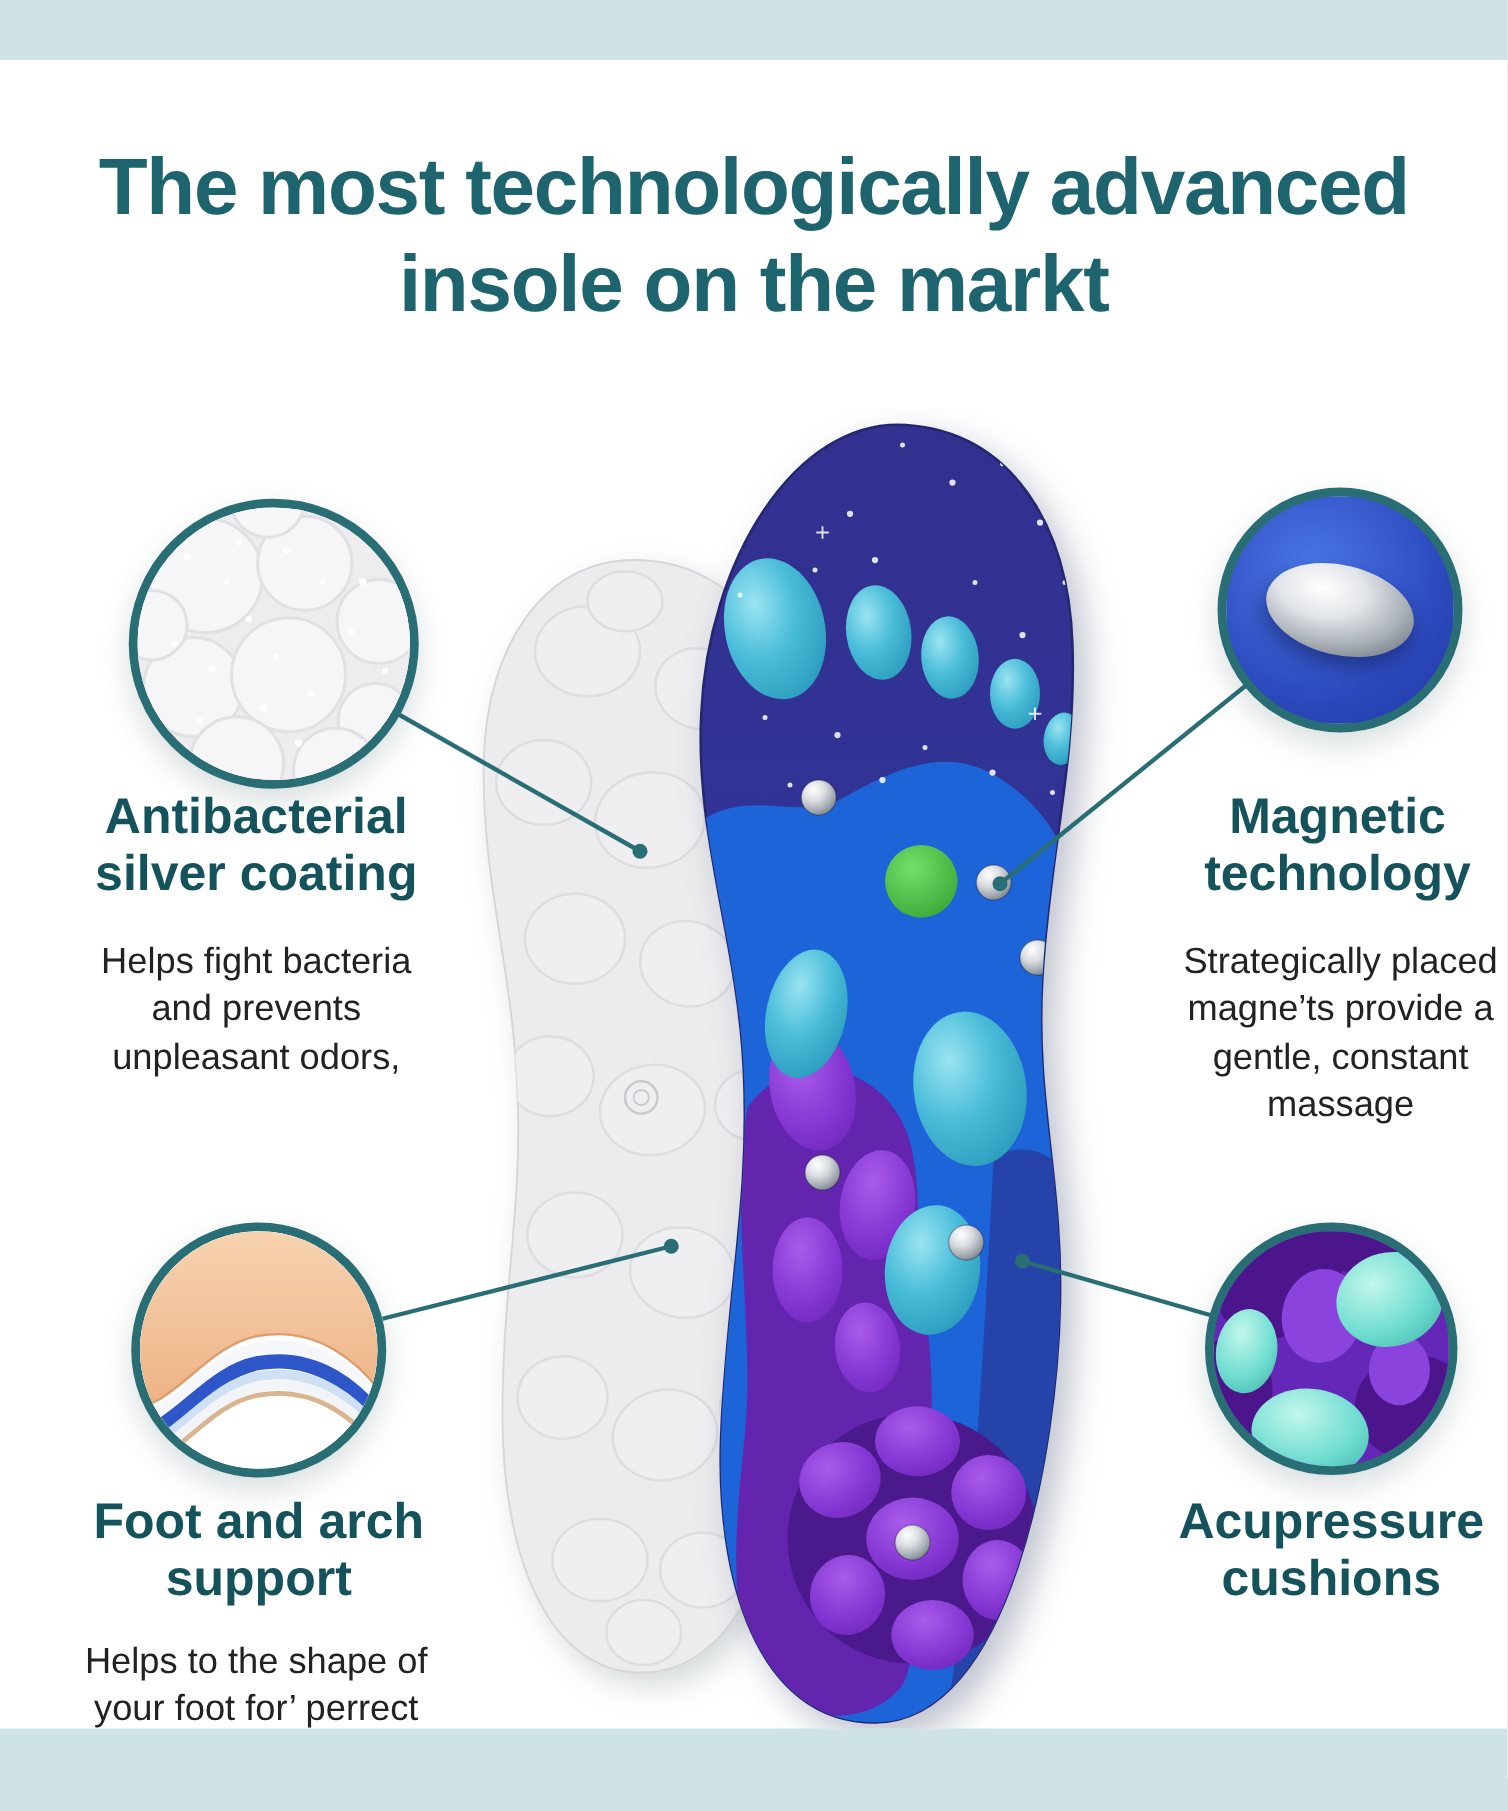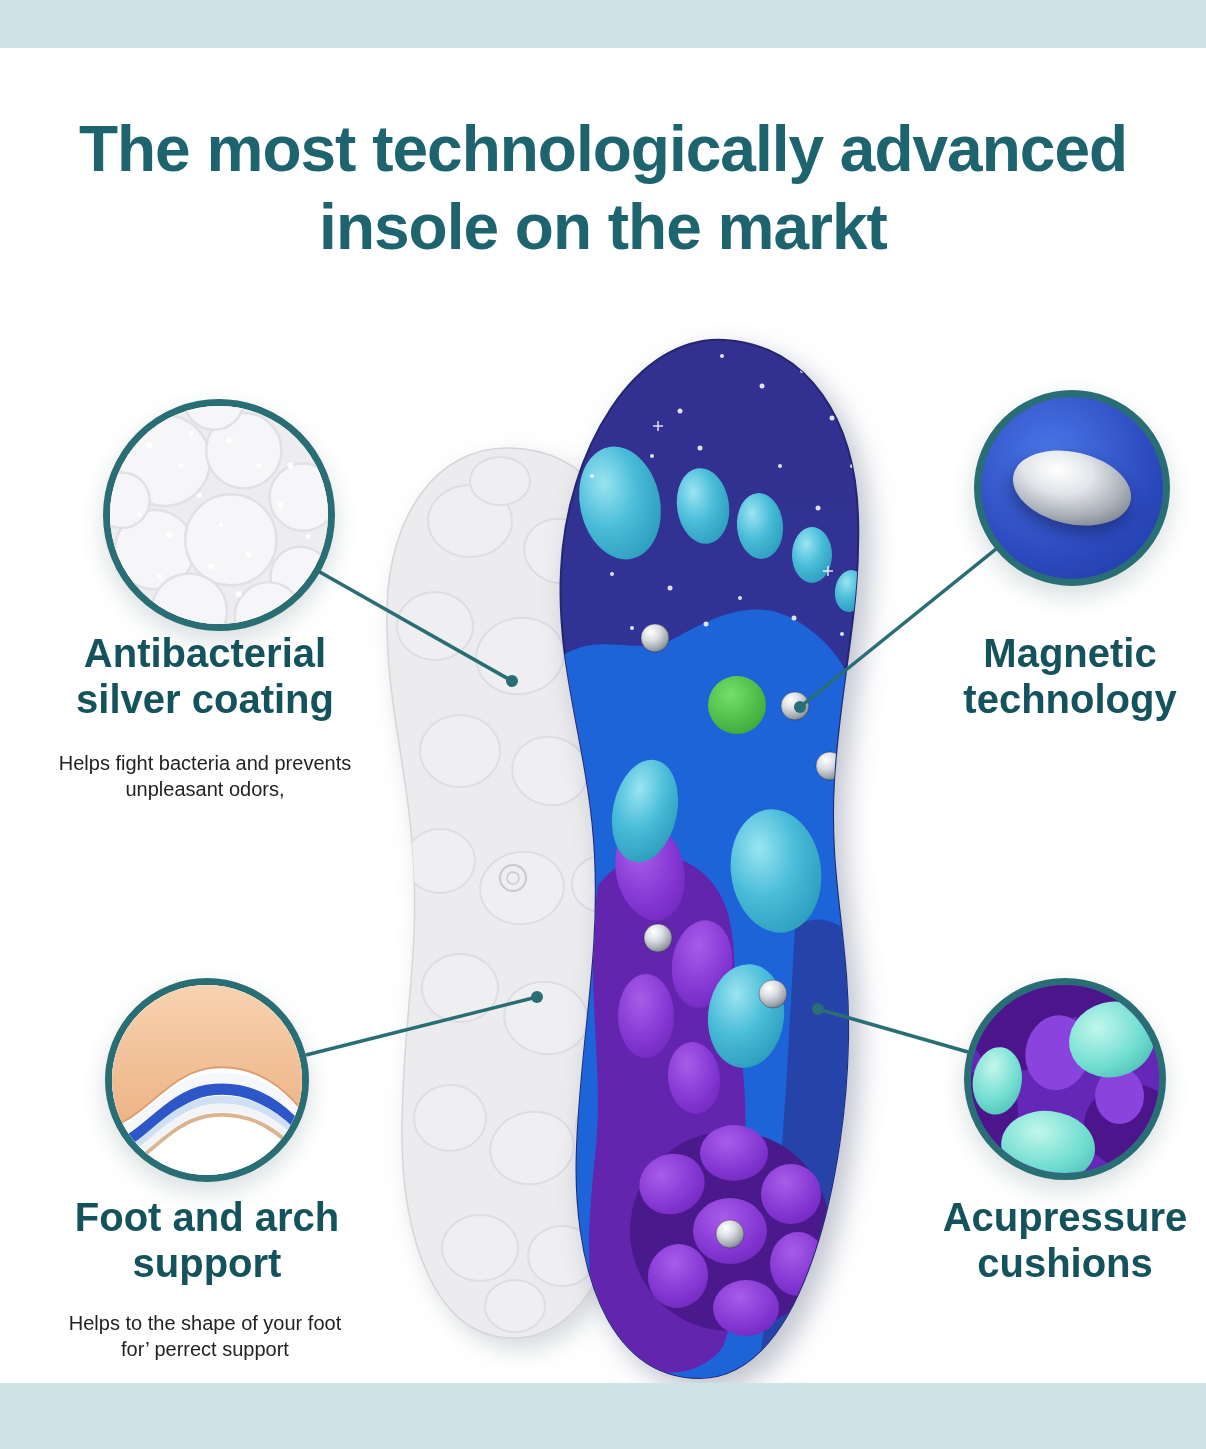--- a/index.html
+++ b/index.html
@@ -13,21 +13,21 @@
     position:absolute;top:62px;left:73px;width:1060px;margin:0;
     text-align:center;font-size:64px;line-height:1.22;font-weight:700;
     color:#1e646e;letter-spacing:-1px;z-index:6;
   }
   .feature-heading{
     position:absolute;margin:0;text-align:center;
     font-size:40px;line-height:1.15;font-weight:700;color:#14525c;z-index:6;
   }
   .feature-body{
     position:absolute;margin:0;text-align:center;
-    font-size:20px;line-height:1.32;color:#222;z-index:6;
+    font-size:29px;line-height:1.32;color:#222;z-index:6;
   }
   #h-antibacterial{left:35px;top:582px;width:340px;}
   #b-antibacterial{left:55px;top:702px;width:300px;}
   #h-magnetic{left:920px;top:582px;width:300px;}
   #b-magnetic{left:945px;top:702px;width:255px;}
   #h-arch{left:72px;top:1146px;width:270px;text-align:center;}
   #b-arch{left:55px;top:1262px;width:300px;}
   #h-acupressure{left:915px;top:1146px;width:300px;}
   #b-acupressure{left:925px;top:1256px;width:280px;}
 
@@ -305,19 +305,20 @@
         <ellipse cx="28" cy="102" rx="26" ry="36" transform="rotate(8 28 102)"></ellipse>
         <ellipse cx="82" cy="172" rx="50" ry="38" transform="rotate(6 82 172)"></ellipse>
       </g>
     </svg>
   </div>
 
   <h2 class="feature-heading" id="h-antibacterial">Antibacterial silver coating</h2>
   <p class="feature-body" id="b-antibacterial">Helps fight bacteria and prevents unpleasant odors,</p>
 
   <h2 class="feature-heading" id="h-magnetic">Magnetic technology</h2>
+  <p class="feature-body" id="b-magnetic">Strategically placed magne’ts provide a gentle, constant massage</p>
 
   <h2 class="feature-heading" id="h-arch">Foot and arch support</h2>
   <p class="feature-body" id="b-arch">Helps to the shape of your foot for’ perrect support</p>
 
   <h2 class="feature-heading" id="h-acupressure">Acupressure cushions</h2>
 
 </div>
 
 </body></html>

